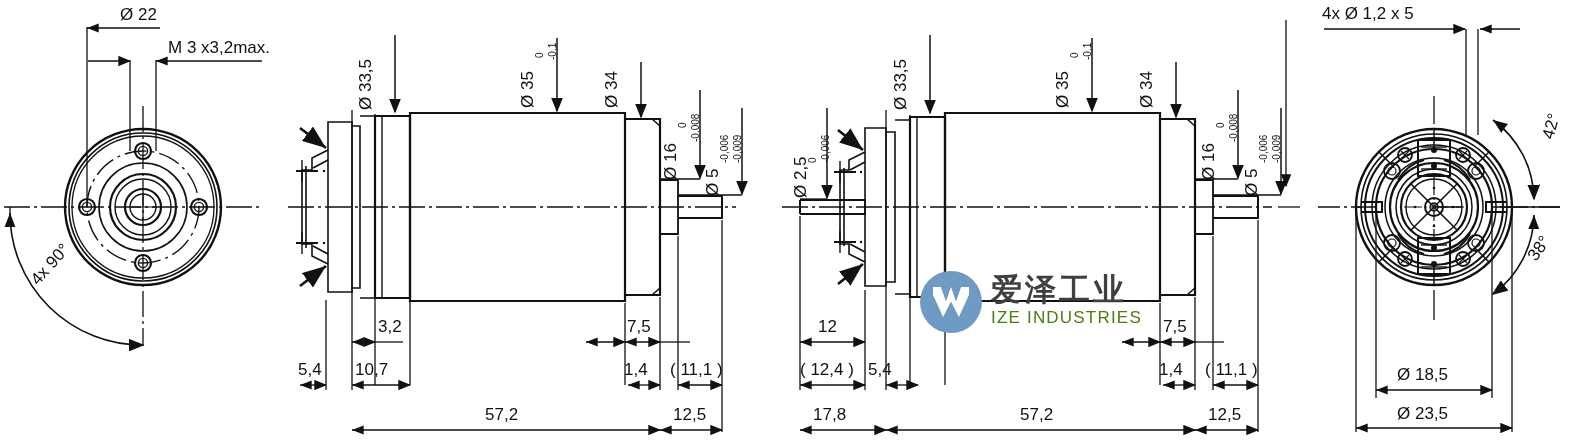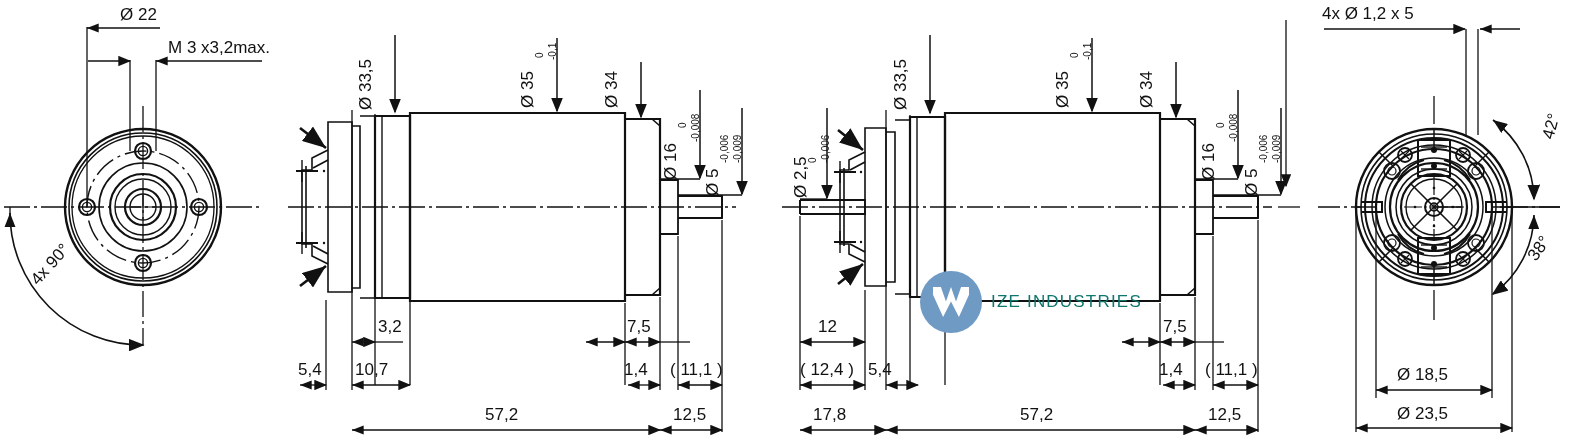--- a/index.html
+++ b/index.html
@@ -13,21 +13,21 @@
   .wm-wrap{position:absolute;left:920px;top:266px;width:240px;height:72px;
            display:flex;align-items:center;gap:9px;pointer-events:none;}
   .wm-mark{width:62px;height:62px;border-radius:50%;
            background:#6f9ac4;position:relative;flex:0 0 auto;}
   .wm-mark::before{content:"";position:absolute;left:50%;top:50%;
      transform:translate(-50%,-50%);width:36px;height:30px;background:#fff;
      clip-path:polygon(0% 0%,22% 0%,36% 48%,50% 0%,64% 48%,78% 0%,100% 0%,
                        100% 26%,72% 100%,50% 48%,28% 100%,0% 26%);}
   .wm-text{display:flex;flex-direction:column;justify-content:center;}
   .wm-cn{font-size:31px;font-weight:bold;color:#3f3f3f;letter-spacing:3px;line-height:1;}
-  .wm-en{font-size:17px;color:#0f766e;letter-spacing:1.2px;line-height:1.5;}
+  .wm-en{font-size:17px;color:#4d7c0f;letter-spacing:1.2px;line-height:1.5;}
 </style>
 </head>
 <body>
 
 <div id="sheet">
 
   <svg class="layer" viewBox="0 0 1592 444">
     <defs>
       <marker id="ar" markerWidth="10" markerHeight="8" refX="9" refY="4" orient="auto">
         <path d="M0,0 L10,4 L0,8 Z" fill="#111"></path>
@@ -384,20 +384,21 @@
       <path d="M1376,390 H1492" marker-start="url(#arB)" marker-end="url(#ar)"></path>
       <path d="M1356,428 H1512" marker-start="url(#arB)" marker-end="url(#ar)"></path>
     </g>
 
     </g>
   </svg>
 
   <div class="wm-wrap">
     <div class="wm-mark"></div>
     <div class="wm-text">
+      <span class="wm-cn">爱泽工业</span>
       <span class="wm-en">IZE INDUSTRIES</span>
     </div>
   </div>
 
   <svg class="layer" viewBox="0 0 1592 444">
 
     <text class="dimtxt" x="120" y="20">Ø 22</text>
     <text class="dimtxt" x="168" y="53">M 3  x3,2max.</text>
     <text class="dimtxt" x="38" y="286" transform="rotate(-48 38 286)">4x  90°</text>
 

